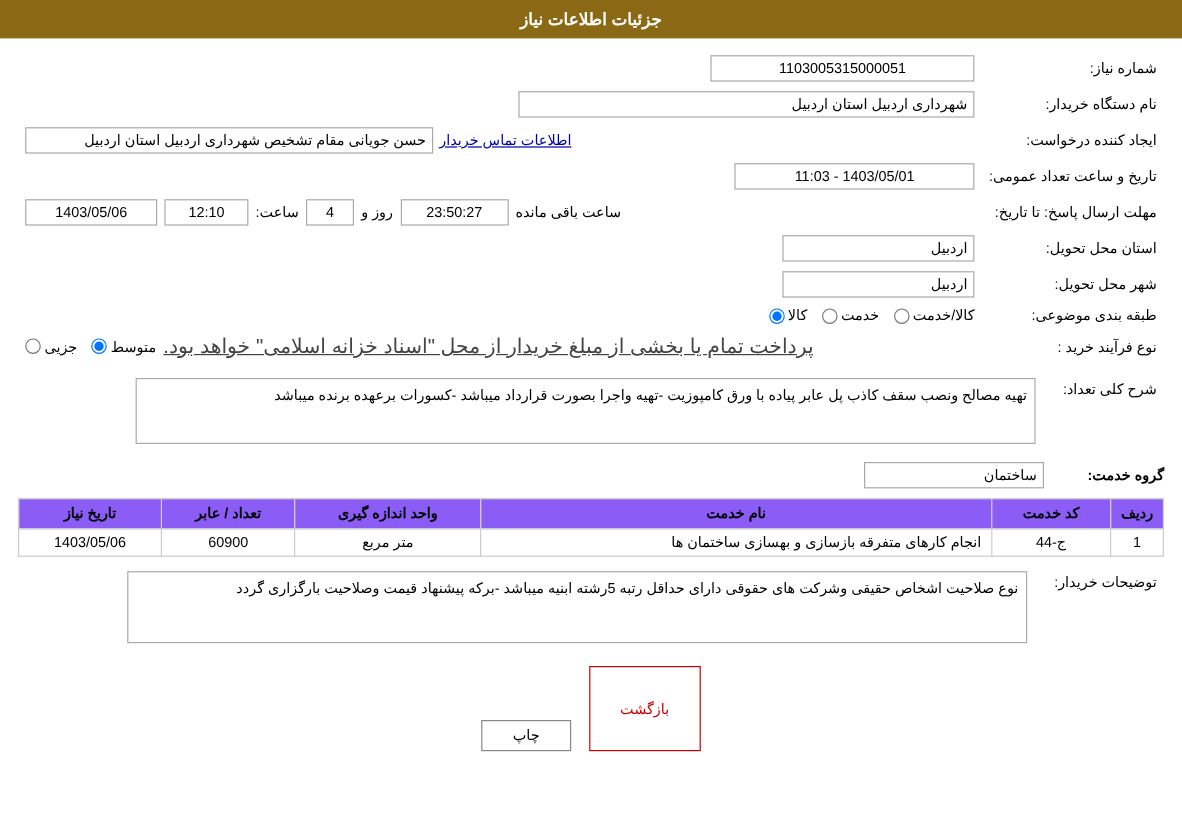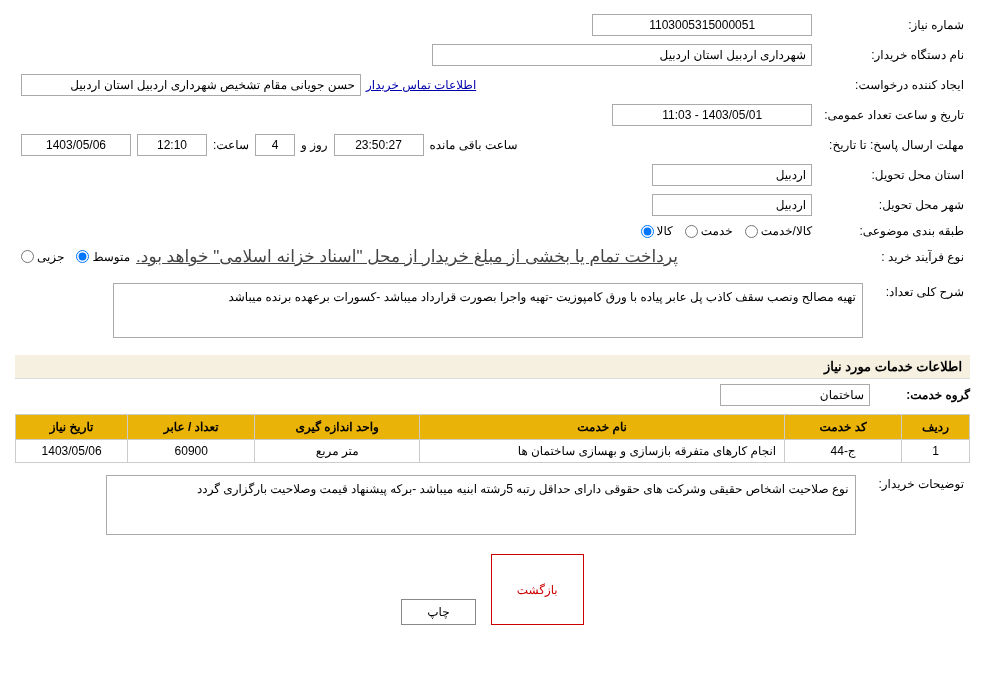--- a/index.html
+++ b/index.html
@@ -86,23 +86,23 @@
       text-align: right;
       min-height: 55px;
       resize: none;
     }
     .services-table {
       width: 100%;
       border-collapse: collapse;
       margin-top: 8px;
     }
     .services-table th {
-      background: #eab308;
+      background: #8b5cf6;
       border: 1px solid #ccc;
-      padding: 5px 20px;
+      padding: 5px 8px;
       text-align: center;
       font-size: 12px;
     }
     .services-table td {
       border: 1px solid #ccc;
       padding: 4px 8px;
       text-align: center;
       font-size: 12px;
     }
     .row-num-cell { width: 40px; }
@@ -171,20 +171,23 @@
       min-width: 100px;
       text-align: right;
       padding-left: 8px;
     }
   </style>
 </head>
 <body>
 
 <div class="page-wrapper">
 
+  <div class="header-bar">
+    <span>جزئیات اطلاعات نیاز</span>
+  </div>
 
   <div class="content">
 
     <table class="info-table">
       <tbody>
           <tr>
         <td class="label-cell">شماره نیاز:</td>
         <td class="value-cell">
           <input class="input-box input-wide" type="text" readonly="" style="width: 220px; text-align: center;" value="1103005315000051">
         </td>
@@ -289,21 +292,20 @@
       <tbody>
           <tr>
         <td class="label-cell" style="vertical-align:top; padding-top:6px;">شرح کلی تعداد:</td>
         <td class="value-cell">
           <textarea class="description-box" readonly="" style="width: 750px; height: 55px;">تهیه مصالح ونصب سقف کاذب پل عابر پیاده با ورق کامپوزیت -تهیه واجرا بصورت قرارداد میباشد -کسورات برعهده برنده میباشد</textarea>
         </td>
       </tr>
     </tbody>
       </table>
 
-    <div class="section-heading">اطلاعات خدمات مورد نیاز</div>
 
     <div class="group-row" style="margin-bottom:6px;">
       <span class="group-label">گروه خدمت:</span>
       <input class="input-box" type="text" readonly="" style="width: 150px; text-align: right;" value="ساختمان">
     </div>
 
     <table class="services-table">
       <thead>
         <tr>
           <th class="row-num-cell">ردیف</th>

